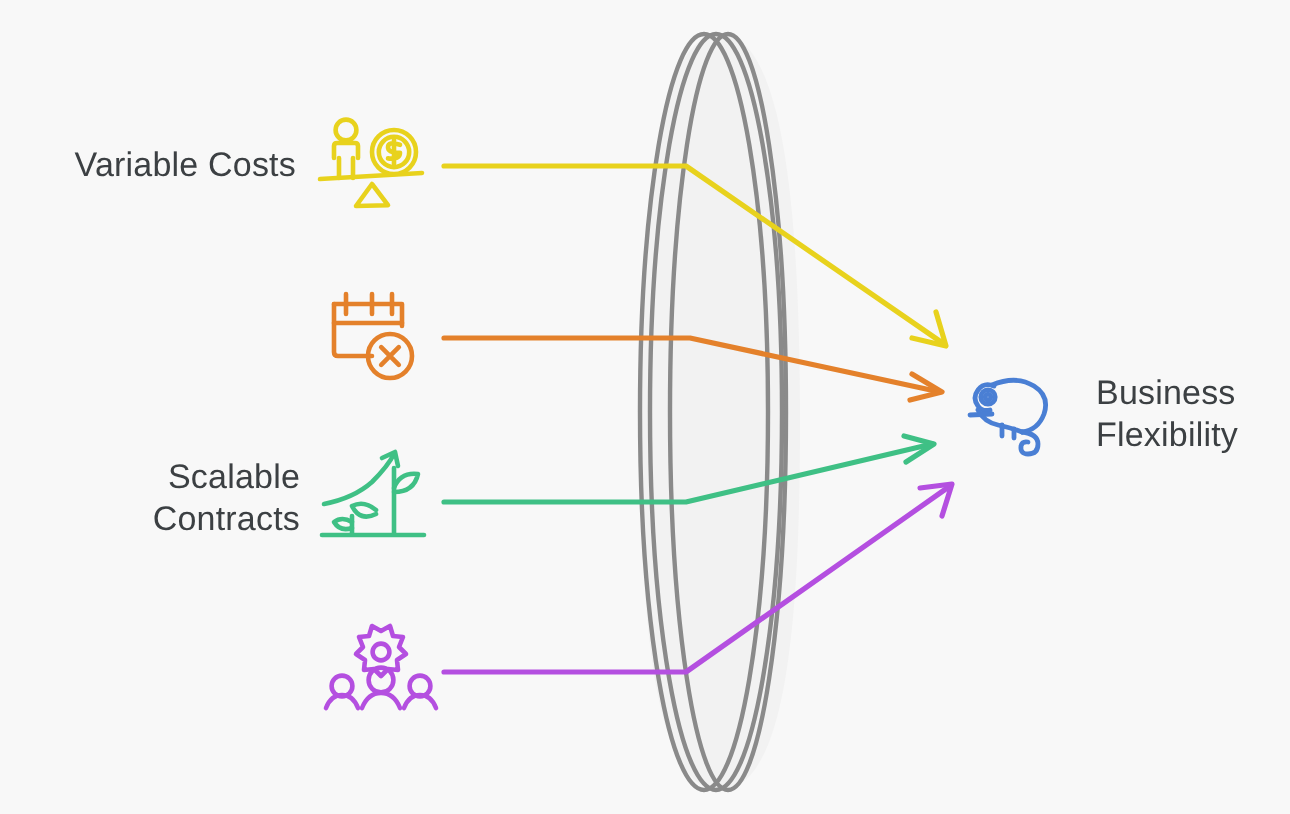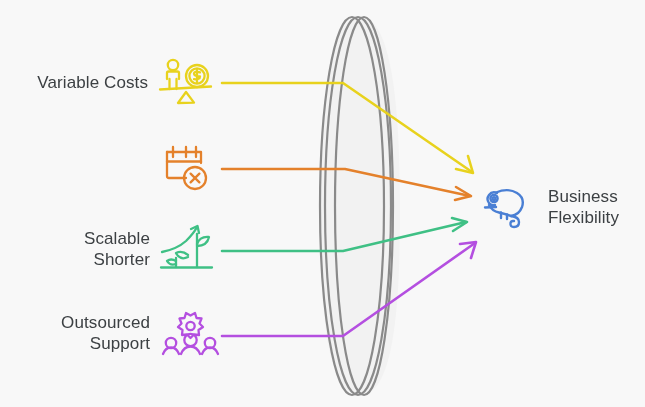--- a/index.html
+++ b/index.html
@@ -130,21 +130,19 @@
       <path d="M 501 212.5 L 501 218 M 507 214.5 L 507 219"></path>
       <path d="M 511 216 Q 519 217 519 222 Q 519 227 514 227 Q 510 227 510.5 223 Q 511 220.5 514 221"></path>
     </g>
 
   </svg>
 
   <div class="node-label label-left" style="left:18px; top:72px; width:130px;">Variable Costs</div>
 
 
   <div class="node-label label-left" style="left:30px; top:228px; width:120px;">Scalable
-Shorter</div>
+Contracts</div>
 
-  <div class="node-label label-left" style="left:14px; top:312px; width:136px;">Outsourced
-Support</div>
 
   <div class="node-label label-right" style="left:548px; top:186px; width:95px;">Business
 Flexibility</div>
 
 </div>
 
 </body></html>

